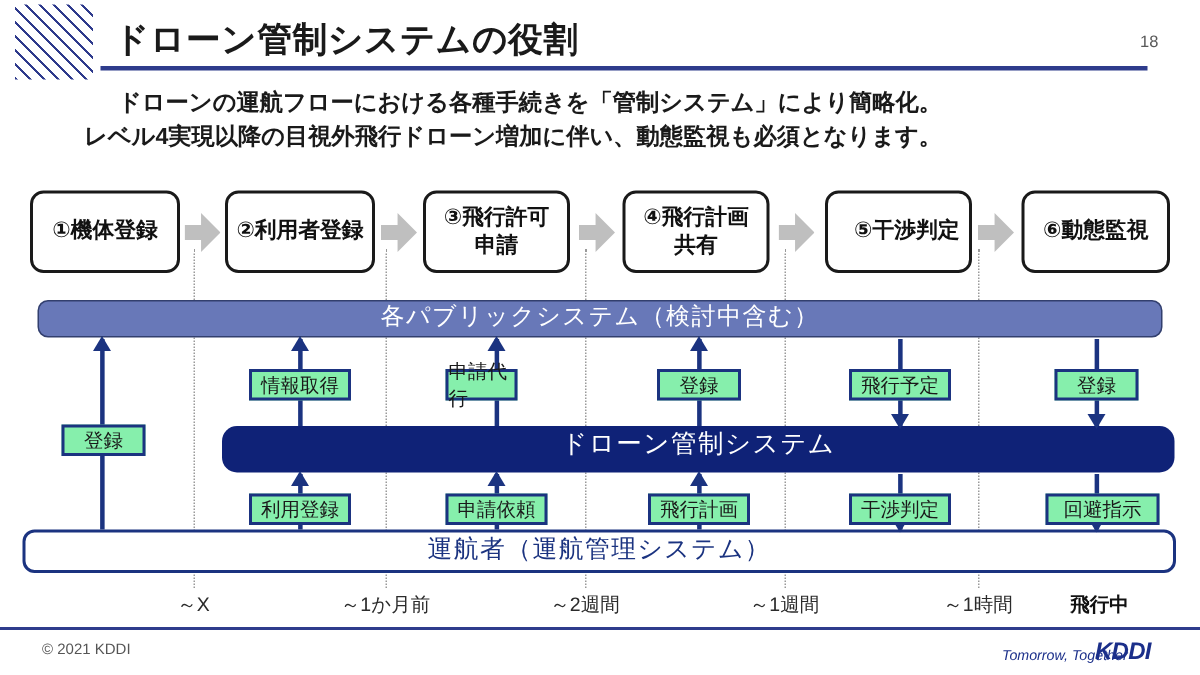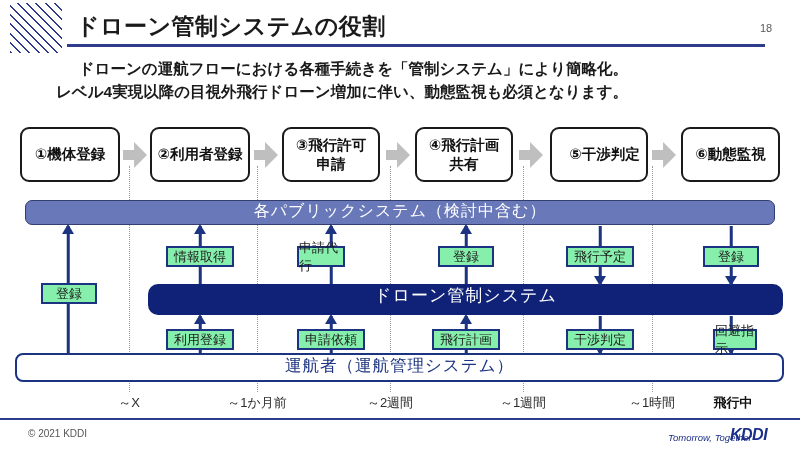--- a/index.html
+++ b/index.html
@@ -188,21 +188,21 @@
   </div>
   <div class="connector" style="left:724px;top:315px;height:39px;" data-direction="down">
     <div class="c-line"></div>
 
     <div class="c-head c-head-down"></div>
   </div>
   <div class="tag" style="left:166px;top:329px;width:68px;">利用登録</div>
   <div class="tag" style="left:297px;top:329px;width:68px;">申請依頼</div>
   <div class="tag" style="left:432px;top:329px;width:68px;">飛行計画</div>
   <div class="tag" style="left:566px;top:329px;width:68px;">干渉判定</div>
-  <div class="tag" style="left:713px;top:329px;width:44px;">回避指示</div>
+  <div class="tag" style="left:697px;top:329px;width:76px;">回避指示</div>
 
   <div class="tl-label" style="left:81px;">～X</div>
   <div class="tl-label" style="left:209px;">～1か月前</div>
   <div class="tl-label" style="left:342px;">～2週間</div>
   <div class="tl-label" style="left:475px;">～1週間</div>
   <div class="tl-label" style="left:604px;">～1時間</div>
   <div class="tl-label em" style="left:685px;">飛行中</div>
 
   <div class="footer-line"></div>
   <div class="copyright">© 2021 KDDI</div>

